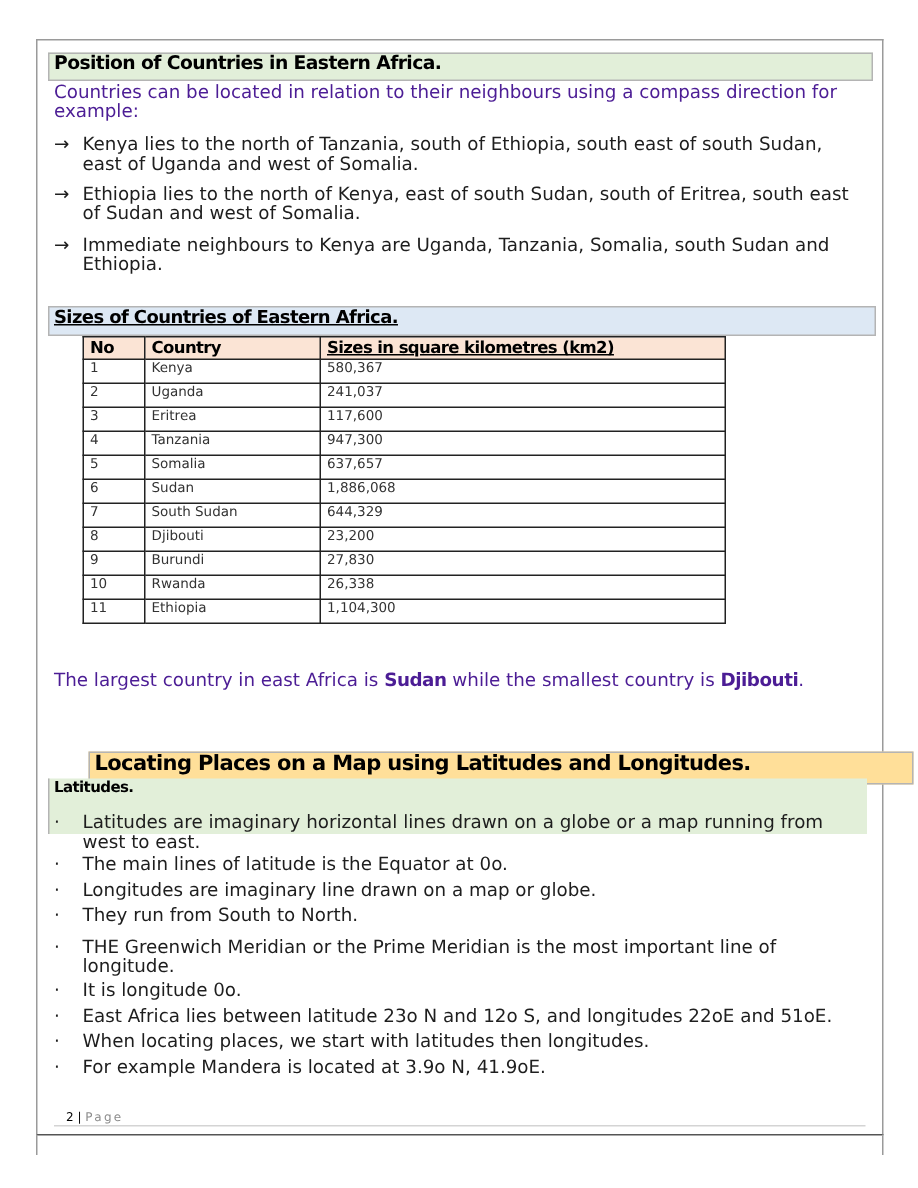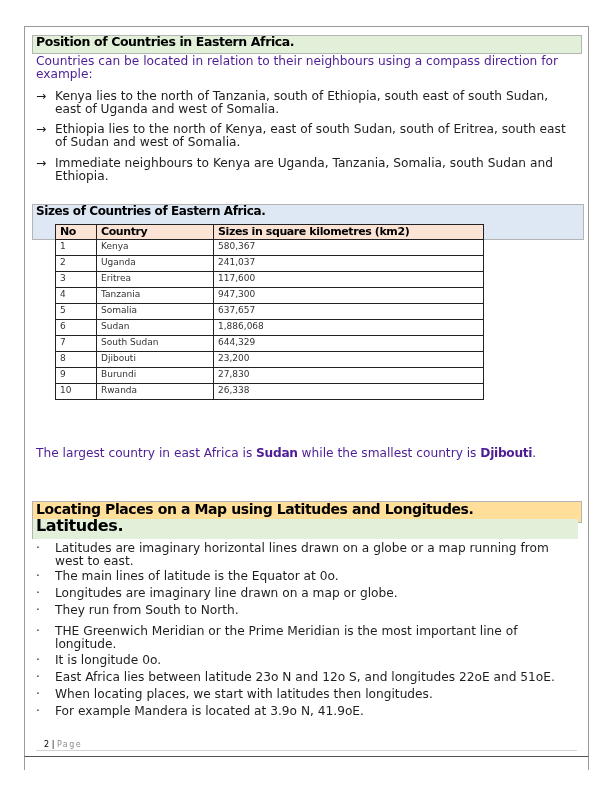--- a/index.html
+++ b/index.html
@@ -8,35 +8,35 @@
   .page-frame { position: absolute; left: 24px; top: 26px; width: 565px; height: 731px;
          border-left: 1px solid #9a9a9a; border-right: 1px solid #9a9a9a; border-top: 1px solid #9a9a9a;
          border-bottom: 1px solid #555; box-sizing: border-box; }
   .frame-tick-l { position: absolute; left: 24px; top: 757px; width: 1px; height: 13px; background: #9a9a9a; }
   .frame-tick-r { position: absolute; left: 588px; top: 757px; width: 1px; height: 13px; background: #9a9a9a; }
 
   .heading-bar { position: absolute; box-sizing: border-box; font-weight: bold; color: #000;
          border: 1px solid #b4b4b4; letter-spacing: -0.4px; }
   .h-green { background: #e2efd9; }
   .h-blue  { background: #dde8f4; }
-  .h-orange{ background: #ffdf99; }
+  .h-orange{ background: #ffdf99; margin-left: 27px; }
 
   .para { position: absolute; font-size: 12.2px; line-height: 13px; color: #4c1d95; }
   .bullet { position: absolute; font-size: 12.2px; line-height: 12.5px; color: #1e1e1e; }
   .bullet .mark { position: absolute; left: 0; top: 0; }
   .bullet .txt { display: block; padding-left: 19px; }
 
   table.sizes { position: absolute; left: 55px; top: 224px; border-collapse: collapse;
          font-size: 9px; color: #333; }
   table.sizes th, table.sizes td { border: 1px solid #222; padding: 0 4px; height: 16px;
          text-align: left; vertical-align: top; box-sizing: border-box; }
   table.sizes th { background: #fbe4d5; font-size: 11px; font-weight: bold; color: #000;
          letter-spacing: -0.4px; height: 15px; line-height: 14px; margin-left: 30px; }
   table.sizes td { line-height: 13px; }
-  .c-no { width: 41px; } .c-country { width: 117px; } .c-size { width: 270px; }
+  .c-no { width: 41px; } .c-country { width: 117px; } .c-size { width: 270px; text-decoration: underline; }
   .footer { position: absolute; left: 44px; top: 740px; font-size: 8px; color: #000; }
   .footer .pg-label { color: #8c8c8c; letter-spacing: 1.5px; }
   .footer-line { position: absolute; left: 36px; top: 750px; width: 541px; height: 1px; background: #d4d4d4; }
 </style>
 </head>
 <body>
 
 <div class="page-frame"></div>
 <div class="frame-tick-l"></div>
 <div class="frame-tick-r"></div>
@@ -55,21 +55,21 @@
 </div>
 <div class="bullet" style="left:36px; top:123px; width:540px;">
   <span class="mark">→</span>
   <span class="txt">Ethiopia lies to the north of Kenya, east of south Sudan, south of Eritrea, south east of Sudan and west of Somalia.</span>
 </div>
 <div class="bullet" style="left:36px; top:157px; width:540px;">
   <span class="mark">→</span>
   <span class="txt">Immediate neighbours to Kenya are Uganda, Tanzania, Somalia, south Sudan and Ethiopia.</span>
 </div>
 
-<div class="heading-bar h-blue" style="left:32px; top:204px; width:552px; height:36px; font-size:12px; line-height:13px; padding-left:3px;">
+<div class="heading-bar h-blue" style="left:32px; top:204px; width:552px; height:20px; font-size:12px; line-height:13px; padding-left:3px;text-decoration:underline;">
   <span>Sizes of Countries of Eastern Africa.</span>
 </div>
 
 <table class="sizes">
   <thead>
     <tr>
       <th class="c-no">No</th>
       <th class="c-country">Country</th>
       <th class="c-size">Sizes in square kilometres (km2)</th>
     </tr>
@@ -118,31 +118,36 @@
     <tr>
       <td>9</td>
       <td>Burundi</td>
       <td>27,830</td>
     </tr>
     <tr>
       <td>10</td>
       <td>Rwanda</td>
       <td>26,338</td>
     </tr>
+    <tr>
+      <td>11</td>
+      <td>Ethiopia</td>
+      <td>1,104,300</td>
+    </tr>
   </tbody>
 </table>
 
 <div class="para" style="left:36px; top:447px; width:540px;">
   <span>The largest country in east Africa is </span><b style="letter-spacing:-0.3px;">Sudan</b><span> while the smallest country is </span><b style="letter-spacing:-0.3px;">Djibouti</b><span>.</span>
 </div>
 
 <div class="heading-bar h-orange" style="left:32px; top:501px; width:550px; height:22px; font-size:14px; line-height:14px; padding-left:3px;">
   <span>Locating Places on a Map using Latitudes and Longitudes.</span>
 </div>
-<div class="heading-bar h-green" style="left:32px; top:519px; width:546px; height:20px; font-size:16px; line-height:13px; padding-left:3px; border:none; border-left:1px solid #b4b4b4;">
+<div class="heading-bar h-green" style="left:32px; top:519px; width:546px; height:37px; font-size:10px; line-height:13px; padding-left:3px; border:none; border-left:1px solid #b4b4b4;">
   <span>Latitudes.</span>
 </div>
 
 <div class="bullet" style="left:36px; top:542px; width:540px;">
   <span class="mark">·</span>
   <span class="txt">Latitudes are imaginary horizontal lines drawn on a globe or a map running from west to east.</span>
 </div>
 <div class="bullet" style="left:36px; top:570px; width:540px;">
   <span class="mark">·</span>
   <span class="txt">The main lines of latitude is the Equator at 0o.</span>

